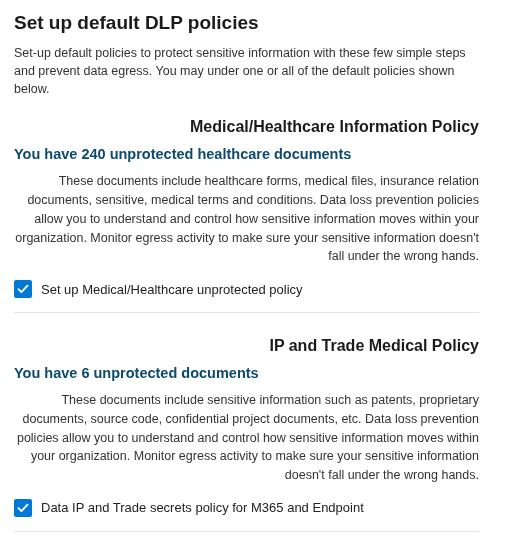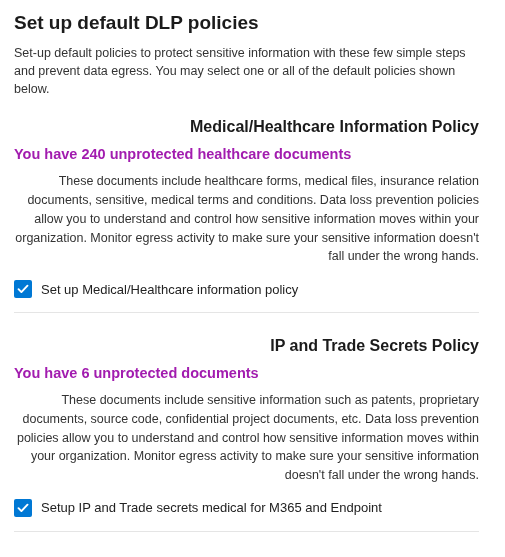--- a/index.html
+++ b/index.html
@@ -39,21 +39,21 @@
     h2.section-title {
       font-size: 16px;
       font-weight: 700;
       color: #1b1b1b;
       margin-bottom: 10px;
       text-align: right;
     }
     .alert-line {
       font-size: 14.5px;
       font-weight: 600;
-      color: #a21caf;
+      color: #0c4a6e;
       margin-bottom: 10px;
     }
     .desc {
       font-size: 12.5px;
       color: #333;
       line-height: 1.5;
       margin-bottom: 14px;
       text-align: right;
     }
     .check-row {
@@ -83,47 +83,47 @@
       border-top: 1px solid #e5e5e5;
       margin: 6px 0 24px 0;
     }
   </style>
 </head>
 <body>
 
 <div class="scroll-area">
 
   <h1 class="page-title">Set up default DLP policies</h1>
-  <p class="intro">Set-up default policies to protect sensitive information with these few simple steps and prevent data egress. You may select one or all of the default policies shown below.</p>
+  <p class="intro">Set-up default policies to protect sensitive information with these few simple steps and prevent data egress. You may under one or all of the default policies shown below.</p>
 
   <div class="section">
     <h2 class="section-title">Medical/Healthcare Information Policy</h2>
     <div class="alert-line">You have 240 unprotected healthcare documents</div>
     <p class="desc">These documents include healthcare forms, medical files, insurance relation documents, sensitive, medical terms and conditions. Data loss prevention policies allow you to understand and control how sensitive information moves within your organization. Monitor egress activity to make sure your sensitive information doesn't fall under the wrong hands.</p>
     <div class="check-row">
       <div class="checkbox">
         <svg width="12" height="12" viewBox="0 0 12 12">
             <path d="M1.5 6.2 L4.4 9.1 L10.5 2.7" stroke="#fff" stroke-width="1.9" fill="none" stroke-linecap="round" stroke-linejoin="round"></path>
           </svg>
       </div>
-      <span class="check-label">Set up Medical/Healthcare information policy</span>
+      <span class="check-label">Set up Medical/Healthcare unprotected policy</span>
     </div>
   </div>
 
   <hr class="sep">
 
   <div class="section">
-    <h2 class="section-title">IP and Trade Secrets Policy</h2>
+    <h2 class="section-title">IP and Trade Medical Policy</h2>
     <div class="alert-line">You have 6 unprotected documents</div>
     <p class="desc">These documents include sensitive information such as patents, proprietary documents, source code, confidential project documents, etc. Data loss prevention policies allow you to understand and control how sensitive information moves within your organization. Monitor egress activity to make sure your sensitive information doesn't fall under the wrong hands.</p>
     <div class="check-row">
       <div class="checkbox">
         <svg width="12" height="12" viewBox="0 0 12 12">
             <path d="M1.5 6.2 L4.4 9.1 L10.5 2.7" stroke="#fff" stroke-width="1.9" fill="none" stroke-linecap="round" stroke-linejoin="round"></path>
           </svg>
       </div>
-      <span class="check-label">Setup IP and Trade secrets medical for M365 and Endpoint</span>
+      <span class="check-label">Data IP and Trade secrets policy for M365 and Endpoint</span>
     </div>
   </div>
 
   <hr class="sep">
 
 </div>
 
 </body></html>

